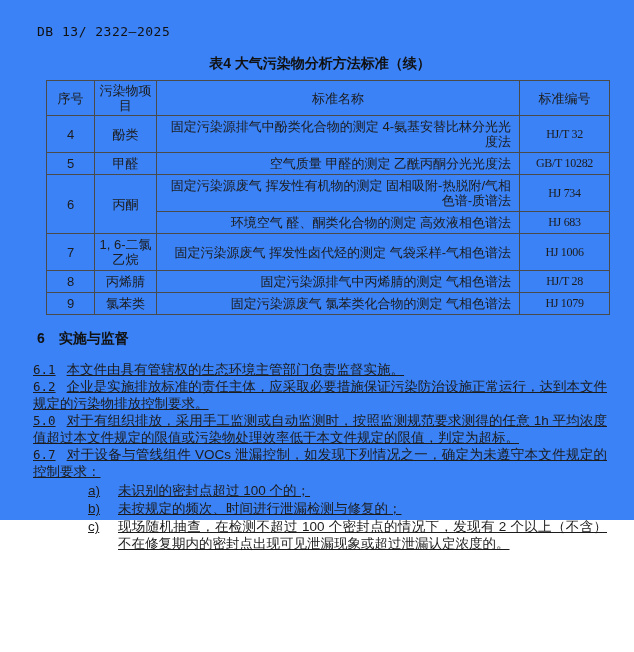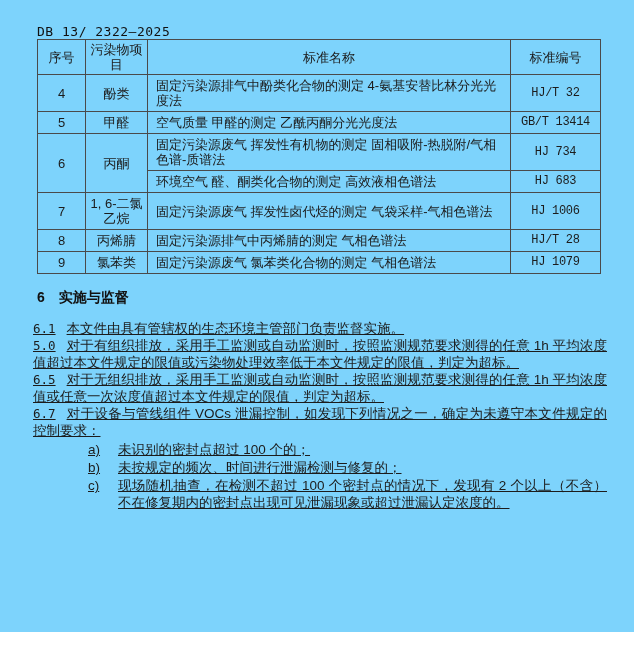--- a/index.html
+++ b/index.html
@@ -5,63 +5,63 @@
   * { margin: 0; padding: 0; box-sizing: border-box; }
   html, body { background: #ffffff; }
   body {
     width: 634px; height: 652px;
     font-family: "Liberation Sans", "DejaVu Sans", sans-serif;
     color: #1c1c1c;
     overflow: hidden;
   }
   .page {
     position: relative;
-    width: 634px; height: 632px;
+    width: 634px; height: 520px;
     padding: 24px 27px 0 33px;
-    background: #7dd3fc;
+    background: #3b82f6;
   }
   .doc-number {
     font-family: "DejaVu Sans Mono", "Liberation Mono", monospace;
     font-size: 13px;
     letter-spacing: 0.5px;
     margin-left: 4px;
     color: #111;
   }
   .table-title {
     text-align: center;
     font-size: 14px;
     font-weight: bold;
     margin-top: 16px;
     margin-bottom: 7px;
     color: #111;
   }
   table.std-table {
     border-collapse: collapse;
-    margin-left: 4px;
+    margin-left: 13px;
     width: 563px;
     table-layout: fixed;
     font-size: 13px;
     line-height: 15px;
     color: #1c1c1c;
   }
   .std-table th, .std-table td {
     border: 1px solid #4a4a4a;
     padding: 3px 4px;
     text-align: center;
     vertical-align: middle;
     word-break: break-all;
   }
   .std-table th { font-weight: normal; padding: 2px 4px; }
   .col-no       { width: 48px; }
   .col-pollutant{ width: 62px; }
   .col-name     { width: 363px; }
   .col-code     { width: 90px; }
-  .std-table td.c-name { text-align: left; padding-left: 8px; padding-right: 8px; }
+  .std-table td.c-name { text-align: right; padding-left: 8px; padding-right: 8px; }
   .std-table td.c-code {
-    font-family: Liberation Mono, monospace;
+    font-family: Liberation Serif, serif;
     font-size: 12px;
     letter-spacing: -0.3px;
   }
   .sec-heading {
     margin-top: 15px;
     margin-left: 4px;
     font-size: 14px;
     font-weight: bold;
     color: #111;
   }
@@ -89,20 +89,21 @@
   .li-marker { flex: none; width: 30px; }
   .li-text { flex: 1; }
 </style>
 </head>
 <body>
 
 <div class="page">
 
   <div class="doc-number">DB 13/ 2322—2025</div>
 
+  <div class="table-title">表4 大气污染物分析方法标准（续）</div>
 
   <table class="std-table">
     <colgroup>
       <col class="col-no">
         <col class="col-pollutant">
         <col class="col-name">
         <col class="col-code">
     </colgroup>
     <thead>
       <tr>
@@ -116,21 +117,21 @@
       <tr>
         <td>4</td>
         <td>酚类</td>
         <td class="c-name">固定污染源排气中酚类化合物的测定 4-氨基安替比林分光光度法</td>
         <td class="c-code">HJ/T 32</td>
       </tr>
       <tr>
         <td>5</td>
         <td>甲醛</td>
         <td class="c-name">空气质量 甲醛的测定 乙酰丙酮分光光度法</td>
-        <td class="c-code">GB/T 13414</td>
+        <td class="c-code">GB/T 10282</td>
       </tr>
       <tr>
         <td rowspan="2">6</td>
         <td rowspan="2">丙酮</td>
         <td class="c-name">固定污染源废气 挥发性有机物的测定 固相吸附-热脱附/气相色谱-质谱法</td>
         <td class="c-code">HJ 734</td>
       </tr>
       <tr>
         <td class="c-name">环境空气 醛、酮类化合物的测定 高效液相色谱法</td>
         <td class="c-code">HJ 683</td>
@@ -158,24 +159,24 @@
 
   <h2 class="sec-heading">
     <span class="sec-num">6</span><span>实施与监督</span>
   </h2>
 
   <div class="clauses">
     <p class="clause">
       <span class="cnum">6.1</span><span>本文件由具有管辖权的生态环境主管部门负责监督实施。</span>
     </p>
     <p class="clause">
-      <span class="cnum">5.0</span><span>对于有组织排放，采用手工监测或自动监测时，按照监测规范要求测得的任意 1h 平均浓度值超过本文件规定的限值或污染物处理效率低于本文件规定的限值，判定为超标。</span>
+      <span class="cnum">6.2</span><span>企业是实施排放标准的责任主体，应采取必要措施保证污染防治设施正常运行，达到本文件规定的污染物排放控制要求。</span>
     </p>
     <p class="clause">
-      <span class="cnum">6.5</span><span>对于无组织排放，采用手工监测或自动监测时，按照监测规范要求测得的任意 1h 平均浓度值或任意一次浓度值超过本文件规定的限值，判定为超标。</span>
+      <span class="cnum">5.0</span><span>对于有组织排放，采用手工监测或自动监测时，按照监测规范要求测得的任意 1h 平均浓度值超过本文件规定的限值或污染物处理效率低于本文件规定的限值，判定为超标。</span>
     </p>
     <p class="clause">
       <span class="cnum">6.7</span><span>对于设备与管线组件 VOCs 泄漏控制，如发现下列情况之一，确定为未遵守本文件规定的控制要求：</span>
     </p>
 
     <div class="sublist">
       <div class="list-item">
         <span class="li-marker">a)</span>
         <span class="li-text">未识别的密封点超过 100 个的；</span>
       </div>

